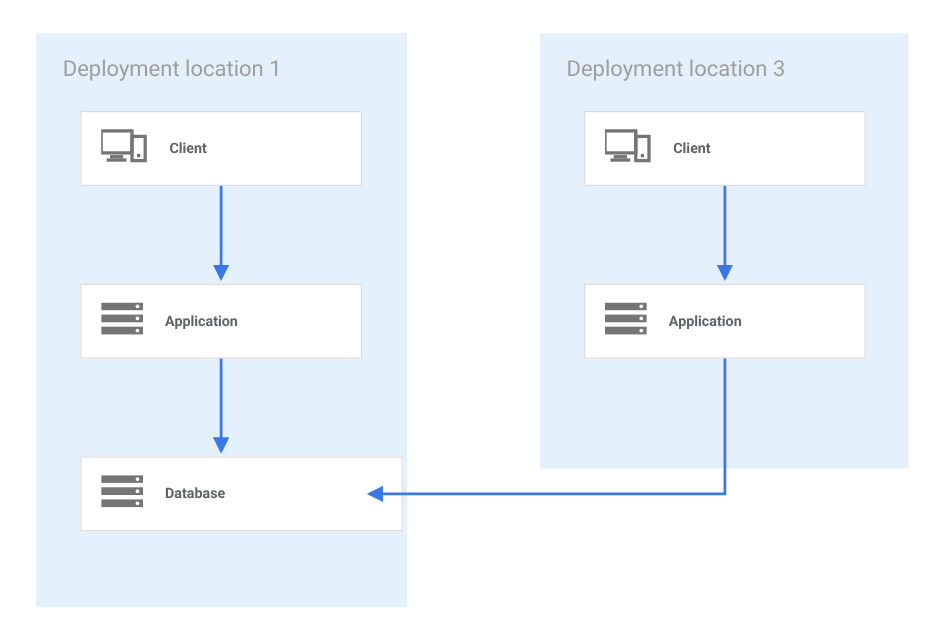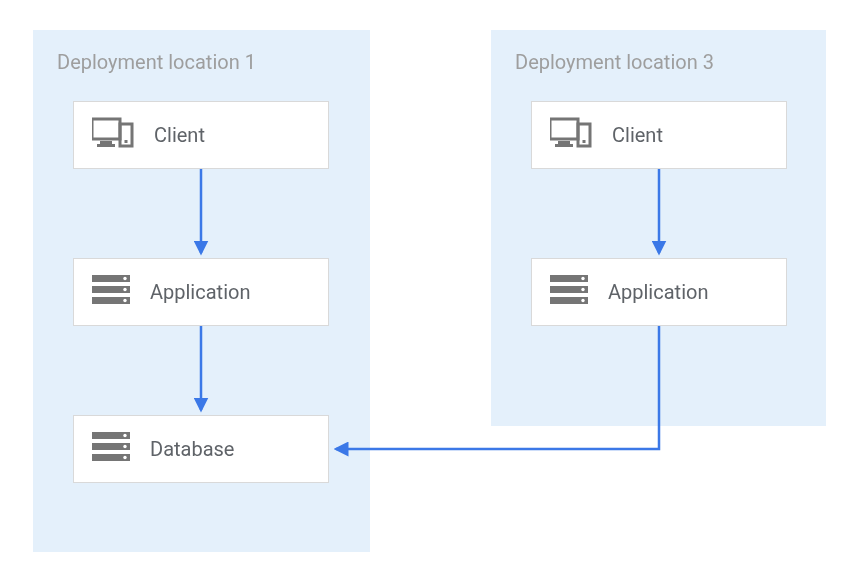--- a/index.html
+++ b/index.html
@@ -25,22 +25,22 @@
       position: absolute;
       background: #ffffff;
       border: 1px solid #d9d9d9;
       display: flex;
       align-items: center;
       padding: 0 18px;
       gap: 20px;
     }
     .node-label {
       color: #5f6368;
-      font-size: 20px;
-      font-weight: 400;
+      font-size: 13px;
+      font-weight: 700;
     }
     .icon {
       fill: #757575;
       flex-shrink: 0;
     }
     .arrow-svg {
       position: absolute;
       overflow: visible;
     }
   </style>
@@ -75,21 +75,21 @@
       <rect x="0" y="11" width="38" height="7" fill="#757575"></rect>
       <rect x="0" y="22" width="38" height="7" fill="#757575"></rect>
       <circle cx="33" cy="3.5" r="1.7" fill="#ffffff"></circle>
       <circle cx="33" cy="14.5" r="1.7" fill="#ffffff"></circle>
       <circle cx="33" cy="25.5" r="1.7" fill="#ffffff"></circle>
     </svg>
   </span>
   <span class="node-label">Application</span>
 </div>
 
-<div class="node" style="left:73px; top:415px; width:256px; height:68px;">
+<div class="node" style="left:73px; top:415px; width:293px; height:68px;">
   <span class="icon">
     <svg width="38" height="30" viewBox="0 0 38 30">
       <rect x="0" y="0" width="38" height="7" fill="#757575"></rect>
       <rect x="0" y="11" width="38" height="7" fill="#757575"></rect>
       <rect x="0" y="22" width="38" height="7" fill="#757575"></rect>
       <circle cx="33" cy="3.5" r="1.7" fill="#ffffff"></circle>
       <circle cx="33" cy="14.5" r="1.7" fill="#ffffff"></circle>
       <circle cx="33" cy="25.5" r="1.7" fill="#ffffff"></circle>
     </svg>
   </span>

